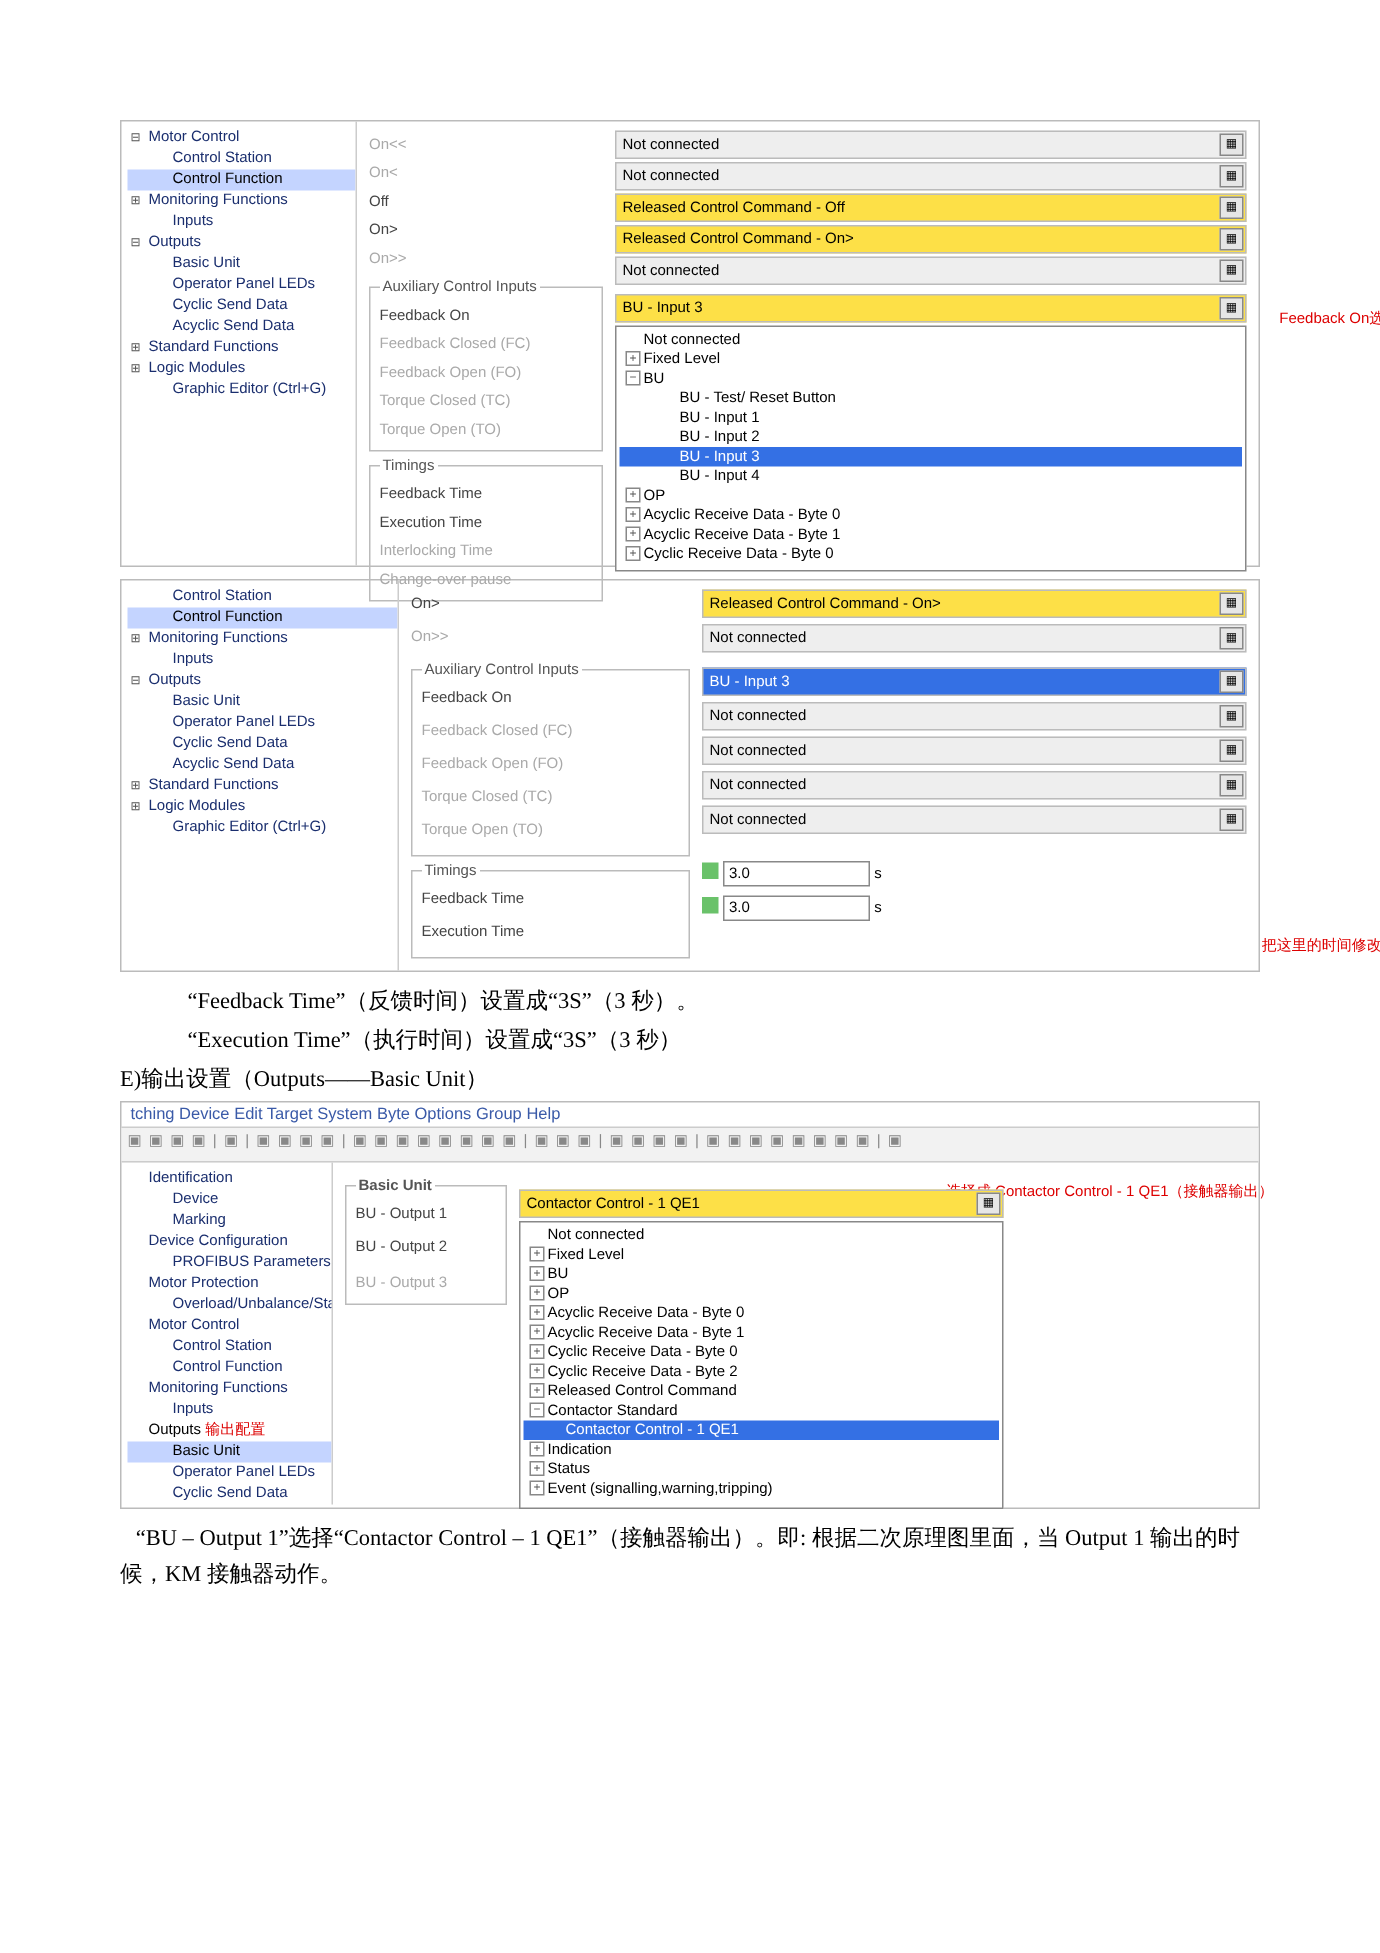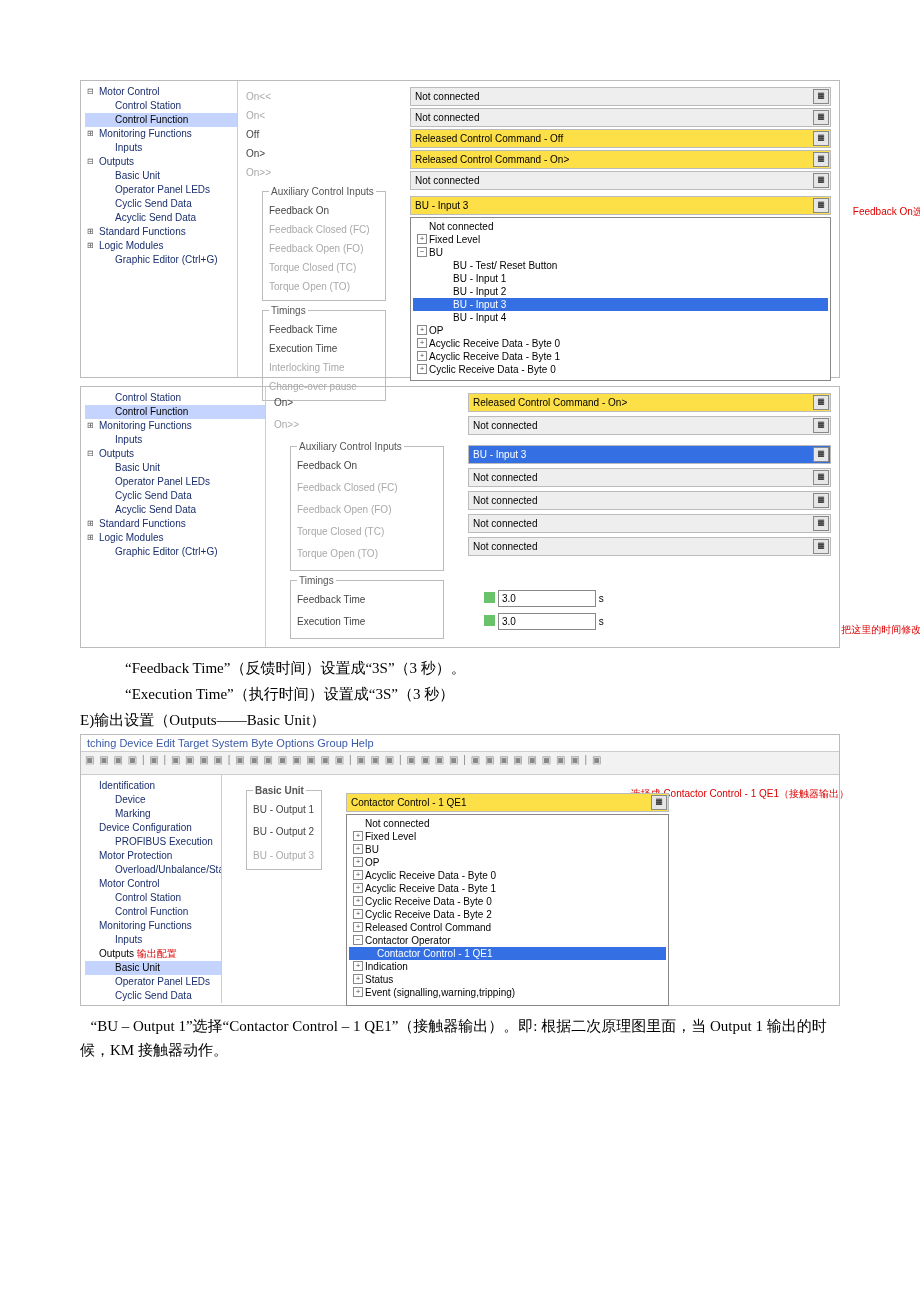--- a/index.html
+++ b/index.html
@@ -10,21 +10,21 @@
 .b3{height:270px}
 .tree{width:152px;border-right:1px solid #ccc;padding:4px 0 4px 4px;color:#1a2e6e;overflow:hidden;line-height:14px}
 .tree .it{white-space:nowrap;padding-left:14px;position:relative}
 .tree .it.l2{padding-left:30px}
 .tree .sel{background:#c4d4ff;color:#000}
 .tree .glyph{position:absolute;left:2px;top:0;font-size:8px;color:#555}
 .mid{flex:1;display:flex}
 .col-lab{width:156px;padding:6px 8px;color:#444}
 .col-lab .grey{color:#a9a9a9}
 .col-lab .lrow{height:19px;line-height:19px}
-.col-lab fieldset,.col-val fieldset{border:1px solid #bbb;margin:4px 16px;padding:4px 6px}
+.col-lab fieldset,.col-val fieldset{border:1px solid #bbb;margin:4px 0;padding:4px 6px}
 .col-lab legend,.col-val legend{font-size:10px;color:#555}
 .col-val{flex:1;padding:6px 8px 6px 0;position:relative}
 .fld{height:17px;line-height:17px;border:1px solid #bbb;background:#fde047;padding:0 4px;margin-bottom:2px;position:relative}
 .fld.ro{background:#eee}
 .fld .btn{position:absolute;right:1px;top:1px;width:14px;height:13px;border:1px solid #888;background:#e6e6e6;font-size:8px;text-align:center;line-height:12px}
 .dd{border:1px solid #888;background:#fff;padding:2px;margin-top:2px;height:158px;overflow:hidden;position:relative}
 .dd .it{padding-left:16px;line-height:13px;white-space:nowrap;position:relative}
 .dd .it.l1{padding-left:28px}
 .dd .it.l2{padding-left:40px}
 .dd .sel{background:#3470e4;color:#fff}
@@ -156,21 +156,21 @@
    <div class="note" style="bottom:10px;right:-140px">把这里的时间修改成3S（3秒）</div>
    <div class="fld"><span>Released Control Command - On&gt;</span><span class="btn">▦</span></div>
    <div class="fld ro"><span>Not connected</span><span class="btn">▦</span></div>
    <fieldset style="border:none;padding:6px 0 0 0;margin:0">
     <div class="fld sel"><span>BU - Input 3</span><span class="btn" style="background:#e6e6e6;color:#000">▦</span></div>
     <div class="fld ro"><span>Not connected</span><span class="btn">▦</span></div>
     <div class="fld ro"><span>Not connected</span><span class="btn">▦</span></div>
     <div class="fld ro"><span>Not connected</span><span class="btn">▦</span></div>
     <div class="fld ro"><span>Not connected</span><span class="btn">▦</span></div>
    </fieldset>
-   <fieldset style="border:none;padding:14px 0 0 0;margin:16px">
+   <fieldset style="border:none;padding:14px 0 0 0;margin:0">
     <div style="margin-bottom:6px"><span class="icon-q"></span><span class="num-in">3.0</span> <span>s</span></div>
     <div><span class="icon-q"></span><span class="num-in">3.0</span> <span>s</span></div>
    </fieldset>
   </div>
  </div>
 </div>
 
 <div class="body-text">
  <p style="text-indent:3em">“Feedback Time”（反馈时间）设置成“3S”（3 秒）。</p>
  <p style="text-indent:3em">“Execution Time”（执行时间）设置成“3S”（3 秒）</p>
@@ -179,21 +179,21 @@
 
 <div class="block b3">
  <div class="menubar">tching Device   Edit   Target System   Byte   Options   Group   Help</div>
  <div class="toolbar">▣ ▣ ▣ ▣ | ▣ | ▣ ▣ ▣ ▣ | ▣ ▣ ▣ ▣ ▣ ▣ ▣ ▣ | ▣ ▣ ▣ | ▣ ▣ ▣ ▣ | ▣ ▣ ▣ ▣ ▣ ▣ ▣ ▣ | ▣</div>
  <div class="b3-body">
   <div class="tree">
    <div class="it">Identification</div>
    <div class="it l2">Device</div>
    <div class="it l2">Marking</div>
    <div class="it">Device Configuration</div>
-   <div class="it l2">PROFIBUS Execution</div>
+   <div class="it l2">PROFIBUS Parameters</div>
    <div class="it">Motor Protection</div>
    <div class="it l2">Overload/Unbalance/Sta</div>
    <div class="it">Motor Control</div>
    <div class="it l2">Control Station</div>
    <div class="it l2">Control Function</div>
    <div class="it">Monitoring Functions</div>
    <div class="it l2">Inputs</div>
    <div class="it"><span style="color:#000">Outputs </span><span class="red">输出配置</span></div>
    <div class="it l2 sel">Basic Unit</div>
    <div class="it l2">Operator Panel LEDs</div>
@@ -215,21 +215,21 @@
    <div class="dd">
     <div class="it">Not connected</div>
     <div class="it"><span class="pm">+</span><span>Fixed Level</span></div>
     <div class="it"><span class="pm">+</span><span>BU</span></div>
     <div class="it"><span class="pm">+</span><span>OP</span></div>
     <div class="it"><span class="pm">+</span><span>Acyclic Receive Data - Byte 0</span></div>
     <div class="it"><span class="pm">+</span><span>Acyclic Receive Data - Byte 1</span></div>
     <div class="it"><span class="pm">+</span><span>Cyclic Receive Data - Byte 0</span></div>
     <div class="it"><span class="pm">+</span><span>Cyclic Receive Data - Byte 2</span></div>
     <div class="it"><span class="pm">+</span><span>Released Control Command</span></div>
-    <div class="it"><span class="pm">−</span><span>Contactor Operator</span></div>
+    <div class="it"><span class="pm">−</span><span>Contactor Standard</span></div>
     <div class="it l1 sel">Contactor Control - 1 QE1</div>
     <div class="it"><span class="pm">+</span><span>Indication</span></div>
     <div class="it"><span class="pm">+</span><span>Status</span></div>
     <div class="it"><span class="pm">+</span><span>Event (signalling,warning,tripping)</span></div>
    </div>
   </div>
  </div>
 </div>
 
 <div class="body-text">

